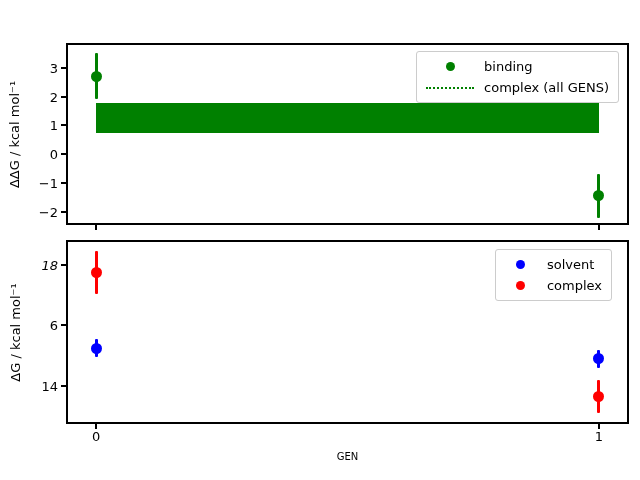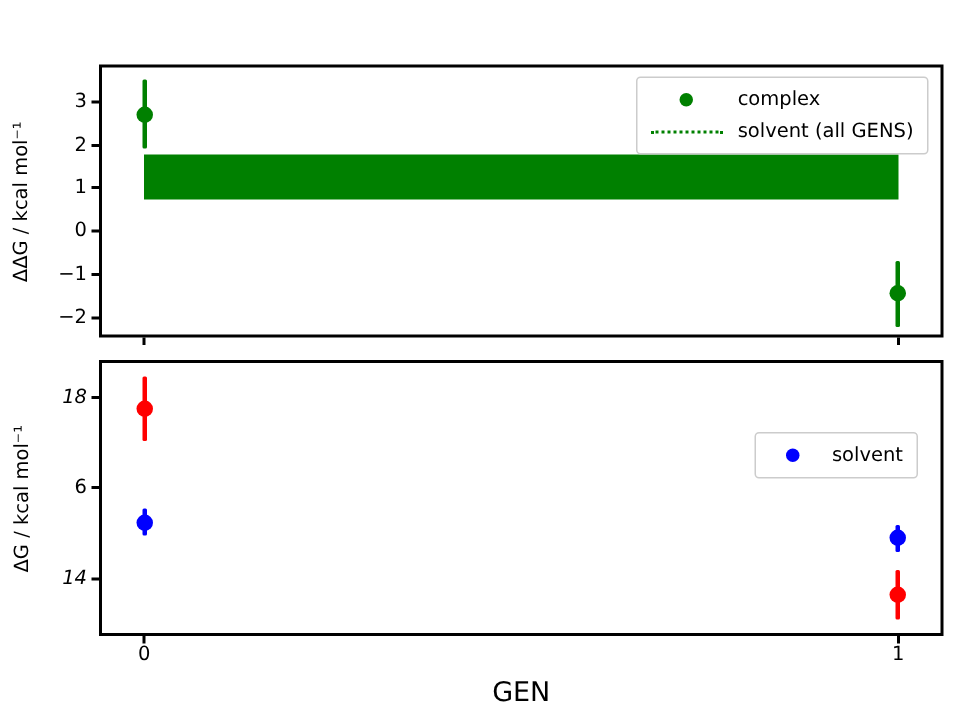--- a/index.html
+++ b/index.html
@@ -21,21 +21,21 @@
   .ylabel-box {
     position: absolute; left: 2px; width: 26px;
     display: flex; align-items: center; justify-content: center;
   }
   #ylabel-top-box    { top: 43px;  height: 182px; }
   #ylabel-bottom-box { top: 240px; height: 184px; }
   .ylabel { transform: rotate(-90deg); white-space: nowrap; font-size: 13px; }
 
   .xlabel {
     position: absolute; left: 66px; top: 451px; width: 563px;
-    text-align: center; font-size: 18px;
+    text-align: center; font-size: 10px;
   }
 
   .ytick { position: absolute; left: -7px; width: 5px; height: 2px; background: #000; }
   .xtick { position: absolute; bottom: -7px; width: 2px; height: 5px; background: #000; }
   .ytick-label {
     position: absolute; right: calc(100% + 10px); transform: translateY(-50%);
     font-size: 13px; line-height: 1; white-space: nowrap;
   }
   .xtick-label {
     position: absolute; transform: translateX(-50%);
@@ -45,21 +45,21 @@
   .band { position: absolute; z-index: 1; }
   .ebar { position: absolute; width: 3px; z-index: 2; border-radius: 1px; }
   .dot  { position: absolute; width: 11px; height: 11px; border-radius: 50%; z-index: 3; }
 
   .legend {
     position: absolute; z-index: 5; background: #ffffff;
     border: 1px solid #cccccc; border-radius: 3px; padding: 4px 9px;
     display: flex; flex-direction: column;
   }
   #legend-top    { top: 6px; right: 8px; }
-  #legend-bottom { top: 7px; right: 15px; margin-top: 39px; }
+  #legend-bottom { top: 7px; right: 15px; }
   .legend-row { display: flex; align-items: center; height: 21px; }
   .legend-handle { display: flex; align-items: center; justify-content: center; }
   #legend-top .legend-handle { width: 48px; }
   #legend-bottom .legend-handle { width: 32px; }
   .legend-dot { width: 9px; height: 9px; border-radius: 50%; }
   .legend-dotted { width: 48px; height: 0; border-top: 2px dotted #008000; }
   .legend-label { margin-left: 10px; font-size: 13px; white-space: nowrap; }
 </style>
 </head>
 <body>
@@ -70,27 +70,27 @@
   <div class="ylabel-box" id="ylabel-top-box">
     <div class="ylabel">ΔΔG / kcal mol⁻¹</div>
   </div>
 
   <div class="axes" id="axes-top">
     <div class="legend" id="legend-top">
       <div class="legend-row">
         <span class="legend-handle">
           <span class="legend-dot" id="legend-binding-dot" style="background: rgb(0, 128, 0);"></span>
         </span>
-        <span class="legend-label">complex</span>
+        <span class="legend-label">binding</span>
       </div>
       <div class="legend-row">
         <span class="legend-handle">
           <span class="legend-dotted" id="legend-binding-line" style="border-top-color: rgb(0, 128, 0);"></span>
         </span>
-        <span class="legend-label">solvent (all GENS)</span>
+        <span class="legend-label">complex (all GENS)</span>
       </div>
     </div>
   <div class="band" style="left: 28.1511px; width: 502.698px; top: 58.1812px; height: 30.2427px; background: rgb(0, 128, 0);"></div>
       <div class="ytick" style="top: 21.754px;"></div>
       <div class="ytick-label" style="top: 22.754px;">3</div>
       <div class="ytick" style="top: 50.5566px;"></div>
       <div class="ytick-label" style="top: 51.5566px;">2</div>
       <div class="ytick" style="top: 79.3592px;"></div>
       <div class="ytick-label" style="top: 80.3592px;">1</div>
       <div class="ytick" style="top: 108.162px;"></div>
@@ -112,27 +112,33 @@
   </div>
 
   <div class="axes" id="axes-bottom">
     <div class="legend" id="legend-bottom">
       <div class="legend-row">
         <span class="legend-handle">
           <span class="legend-dot" id="legend-solvent-dot" style="background: rgb(0, 0, 255);"></span>
         </span>
         <span class="legend-label">solvent</span>
       </div>
+      <div class="legend-row">
+        <span class="legend-handle">
+          <span class="legend-dot" id="legend-complex-dot" style="background: rgb(255, 0, 0);"></span>
+        </span>
+        <span class="legend-label">complex</span>
+      </div>
     </div>
   <div class="ytick" style="top: 21.953px;"></div>
       <div class="ytick-label" style="top: 22.953px; font-style: italic;">18</div>
       <div class="ytick" style="top: 82.3557px;"></div>
       <div class="ytick-label" style="top: 83.3557px;">6</div>
       <div class="ytick" style="top: 142.758px;"></div>
-      <div class="ytick-label" style="top: 143.758px; font-style: italic;">14</div>
+      <div class="ytick-label" style="top: 143.758px;">14</div>
       <div class="xtick" style="left: 27.1511px;"></div>
       <div class="xtick-label" style="left: 28.1511px; top: 188px;">0</div>
       <div class="xtick" style="left: 529.849px;"></div>
       <div class="xtick-label" style="left: 530.849px; top: 188px;">1</div>
       <div class="ebar" style="left: 26.6511px; top: 96.9463px; height: 18.1208px; background: rgb(0, 0, 255);"></div>
       <div class="dot" style="left: 22.6511px; top: 100.507px; background: rgb(0, 0, 255);"></div>
       <div class="ebar" style="left: 529.349px; top: 107.517px; height: 18.1208px; background: rgb(0, 0, 255);"></div>
       <div class="dot" style="left: 525.349px; top: 111.077px; background: rgb(0, 0, 255);"></div>
       <div class="ebar" style="left: 26.6511px; top: 9.36242px; height: 42.2819px; background: rgb(255, 0, 0);"></div>
       <div class="dot" style="left: 22.6511px; top: 25.0034px; background: rgb(255, 0, 0);"></div>

